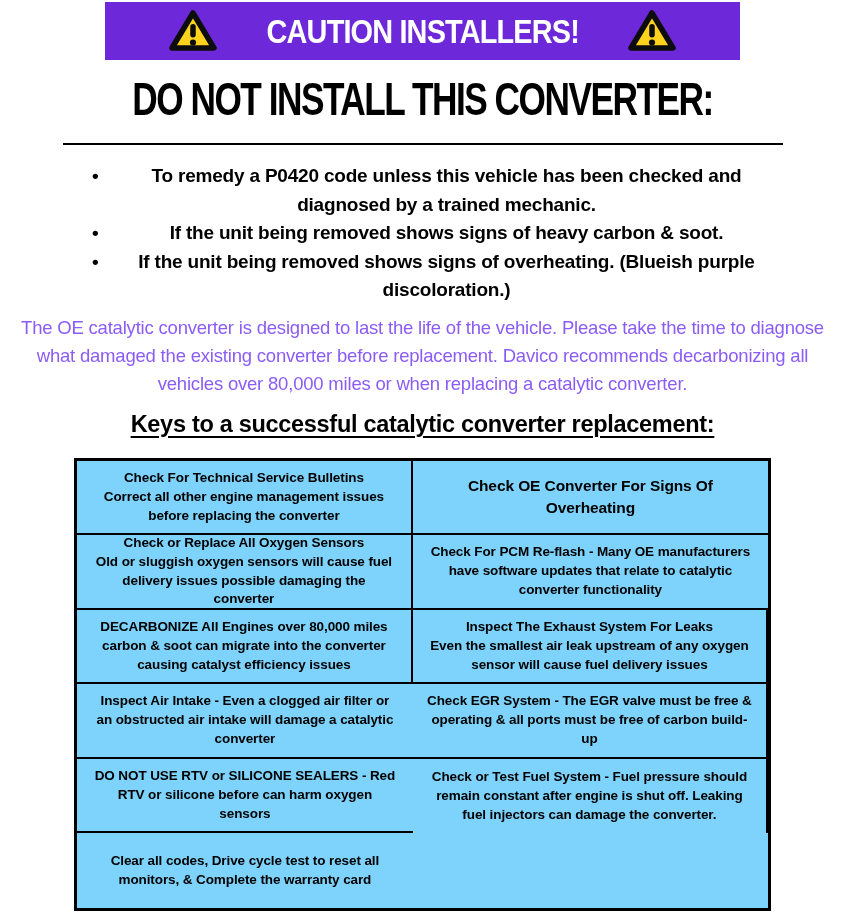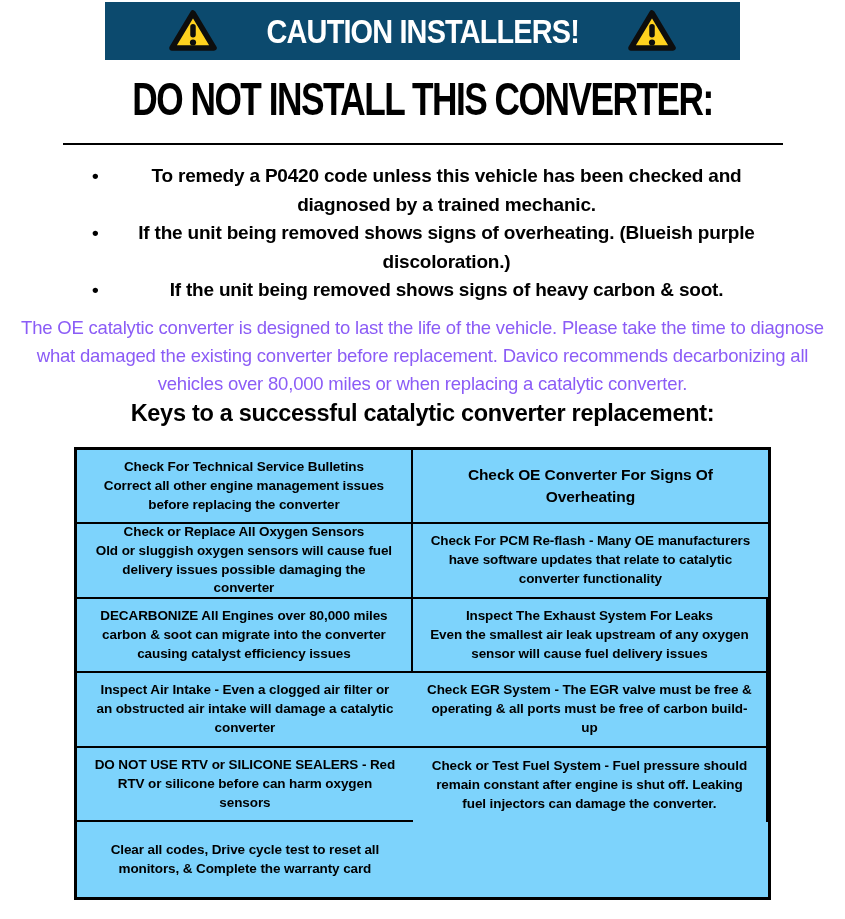--- a/index.html
+++ b/index.html
@@ -9,21 +9,21 @@
     font-family: "Liberation Sans", sans-serif;
     color: #000;
     overflow: hidden;
   }
   .page { width: 845px; height: 919px; }
 
   
   .banner {
     width: 635px; height: 58px;
     margin: 2px auto 0 auto;
-    background: #0c4a6e;
+    background: #6d28d9;
     display: flex; align-items: center; justify-content: center;
     gap: 20px;
   }
   .banner-title {
     color: #ffffff;
     font-size: 34px; font-weight: bold;
     letter-spacing: -1px;
     transform: scaleX(0.85);
     white-space: nowrap;
   }
@@ -73,24 +73,25 @@
     text-align: center;
     font-size: 18.5px; font-weight: normal;
     color: #8b5cf6;
     line-height: 1.52;
     letter-spacing: -0.2px;
     white-space: pre-line;
   }
 
   
   .sub-heading {
-    margin-top: 2px;
+    margin-top: 13px;
     text-align: center;
     font-size: 23.5px; font-weight: bold;
     letter-spacing: -0.3px;
+    text-decoration: underline;
     text-decoration-thickness: 2px;
     text-underline-offset: 4px;
   }
 
   
   .keys-table {
     width: 697px;
     margin: 20px auto 0 auto;
     border: 3px solid #000;
     display: grid;
@@ -132,22 +133,22 @@
       <circle cx="52" cy="69" r="6.2" fill="#0d0d0d"></circle>
     </svg>
   </div>
 
   <h1 class="main-heading">DO NOT INSTALL THIS CONVERTER:</h1>
 
   <div class="rule"></div>
 
   <ul class="warning-list">
     <li><span>To remedy a P0420 code unless this vehicle has been checked and diagnosed by a trained mechanic.</span></li>
+    <li><span>If the unit being removed shows signs of heavy carbon &amp; soot.</span></li>
     <li><span>If the unit being removed shows signs of overheating. (Blueish purple discoloration.)</span></li>
-    <li><span>If the unit being removed shows signs of heavy carbon &amp; soot.</span></li>
   </ul>
 
   <p class="advisory">The OE catalytic converter is designed to last the life of the vehicle. Please take the time to diagnose
 what damaged the existing converter before replacement. Davico recommends decarbonizing all
 vehicles over 80,000 miles or when replacing a catalytic converter.</p>
 
   <h2 class="sub-heading">Keys to a successful catalytic converter replacement:</h2>
 
   <div class="keys-table">
     <div class="cell col-left">Check For Technical Service Bulletins

